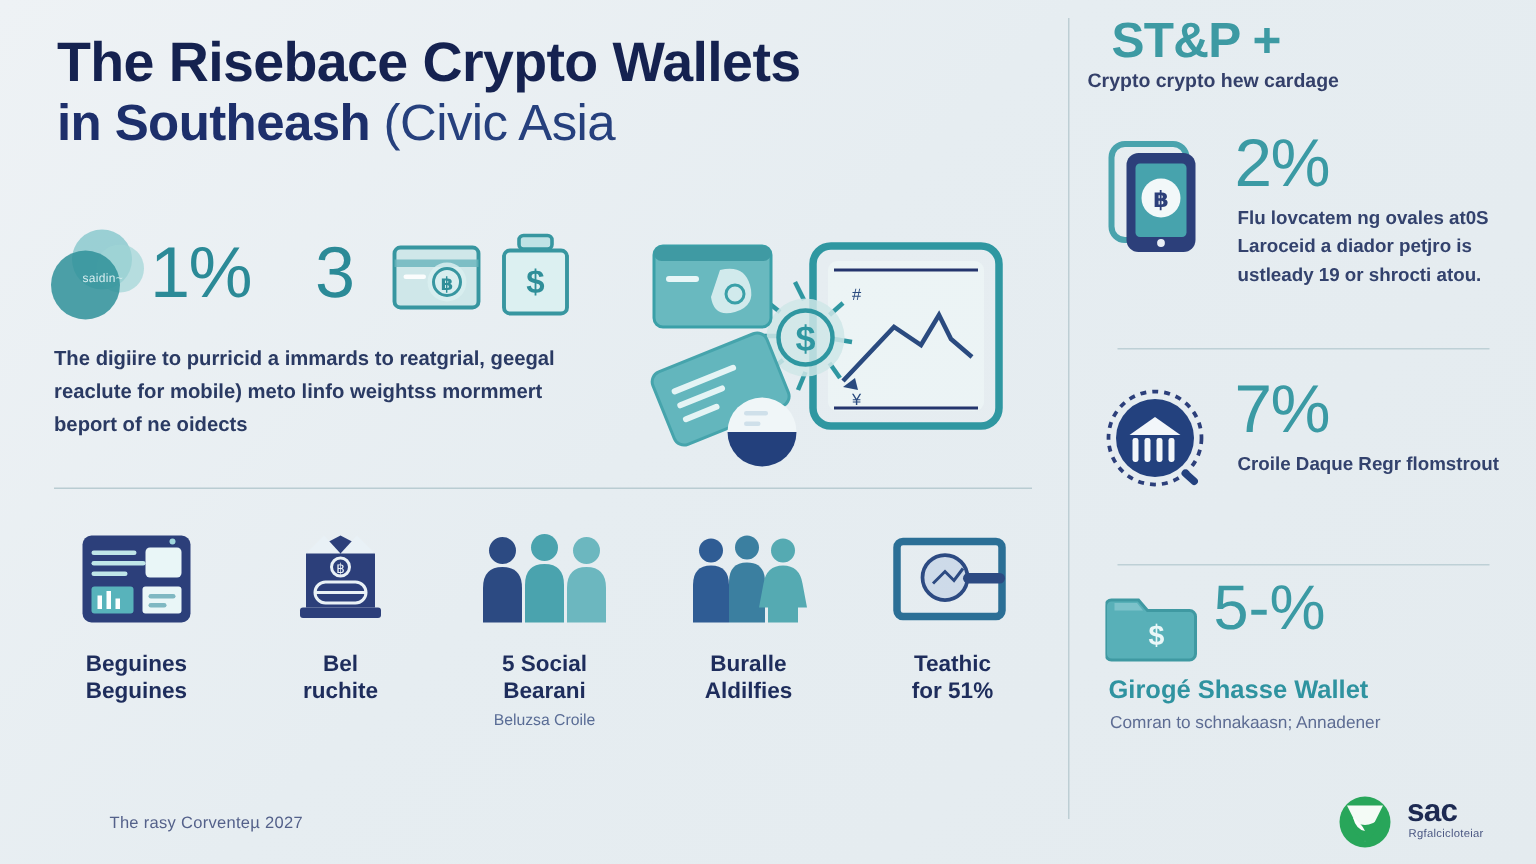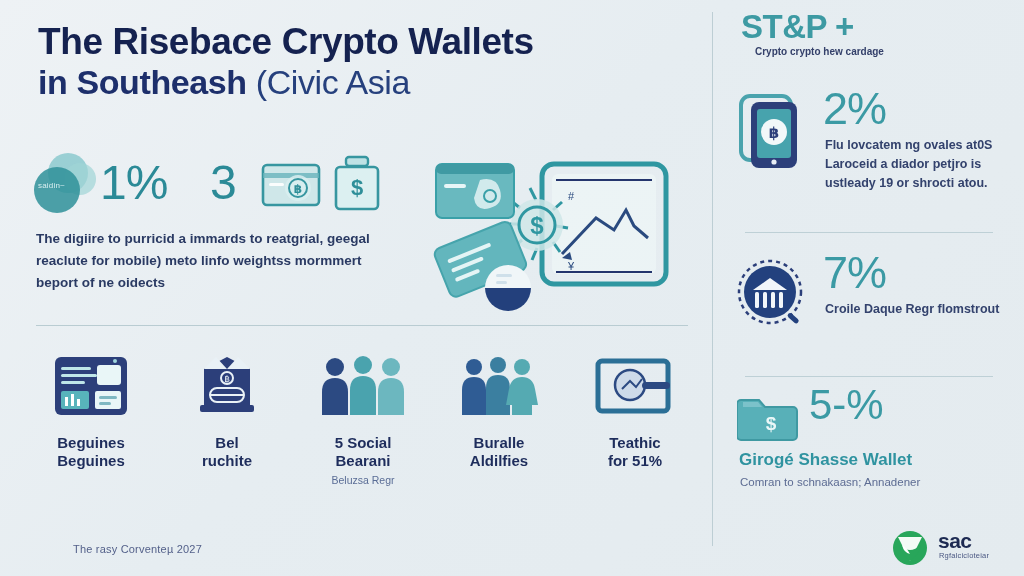--- a/index.html
+++ b/index.html
@@ -29,21 +29,21 @@
 
   
   .statstrip{position:absolute;left:34px;top:145px;width:360px;height:80px;}
   .blob{
     position:absolute;left:0;top:8px;width:62px;height:60px;
   }
   .blob .b1{position:absolute;left:14px;top:0;width:40px;height:40px;border-radius:50%;background:#7fc4c9;opacity:.75;}
   .blob .b2{position:absolute;left:30px;top:10px;width:32px;height:32px;border-radius:50%;background:#9fd4d6;opacity:.7;}
   .blob .b3{position:absolute;left:0;top:14px;width:46px;height:46px;border-radius:50%;background:#2f9099;opacity:.85;}
   .blob .btxt{
-    position:absolute;left:4px;top:28px;width:44px;text-align:left;
+    position:absolute;left:4px;top:28px;width:44px;text-align:right;
     font-size:8px;color:#d8eef0;letter-spacing:.2px;
   }
   .bignum{
     position:absolute;font-size:48px;font-weight:normal;color:#2b8a97;
     line-height:1;letter-spacing:-1px;
   }
   .bignum.n1{left:66px;top:14px;}
   .bignum.n2{left:176px;top:14px;}
 
   .bodytext{
@@ -82,21 +82,21 @@
     position:absolute;left:36px;top:543px;font-size:11px;color:#54618a;letter-spacing:.2px;margin-left:37px;
   }
 
   
   .side{position:absolute;left:713px;top:0;width:311px;height:467px;}
   .side-title{
     position:absolute;left:28px;top:8px;font-size:33px;font-weight:bold;
     color:#3d9aa3;letter-spacing:-0.5px;
   }
   .side-sub{
-    position:absolute;left:42px;top:46px;width:260px;font-size:10px;
+    position:absolute;left:12px;top:46px;width:260px;font-size:13px;
     color:#34406a;font-weight:600;
   }
   .sblock{position:absolute;left:24px;width:285px;}
   .sblock .sicon{position:absolute;left:0;top:0;width:70px;height:78px;}
   .sblock .snum{
     position:absolute;left:86px;top:-6px;font-size:45px;color:#3b9aa4;line-height:1;
     letter-spacing:-1px;
   }
   .sblock .stext{
     position:absolute;left:88px;top:44px;width:195px;font-size:12.5px;
@@ -279,21 +279,21 @@
             <g fill="#6cb7bf">
               <circle cx="76" cy="12" r="9"></circle>
               <path d="M76 23 q-13 0 -13 14 v23 h26 V37 q0 -14 -13 -14z"></path>
             </g>
           </svg>
         </div>
         <div class="cap">
           <span>5 Social</span><br>
           <span>Bearani</span>
         </div>
-        <div class="sub">Beluzsa Regr</div>
+        <div class="sub">Beluzsa Croile</div>
       </div>
 
       <div class="iconcell" style="left:408px">
         <div class="glyph">
           <svg width="90" height="62" viewBox="0 0 90 62">
             <g fill="#2f5c94">
               <circle cx="20" cy="12" r="8"></circle>
               <path d="M20 22 q-12 0 -12 13 v25 h24 V35 q0 -13 -12 -13z"></path>
             </g>
             <g fill="#3b7fa0">

